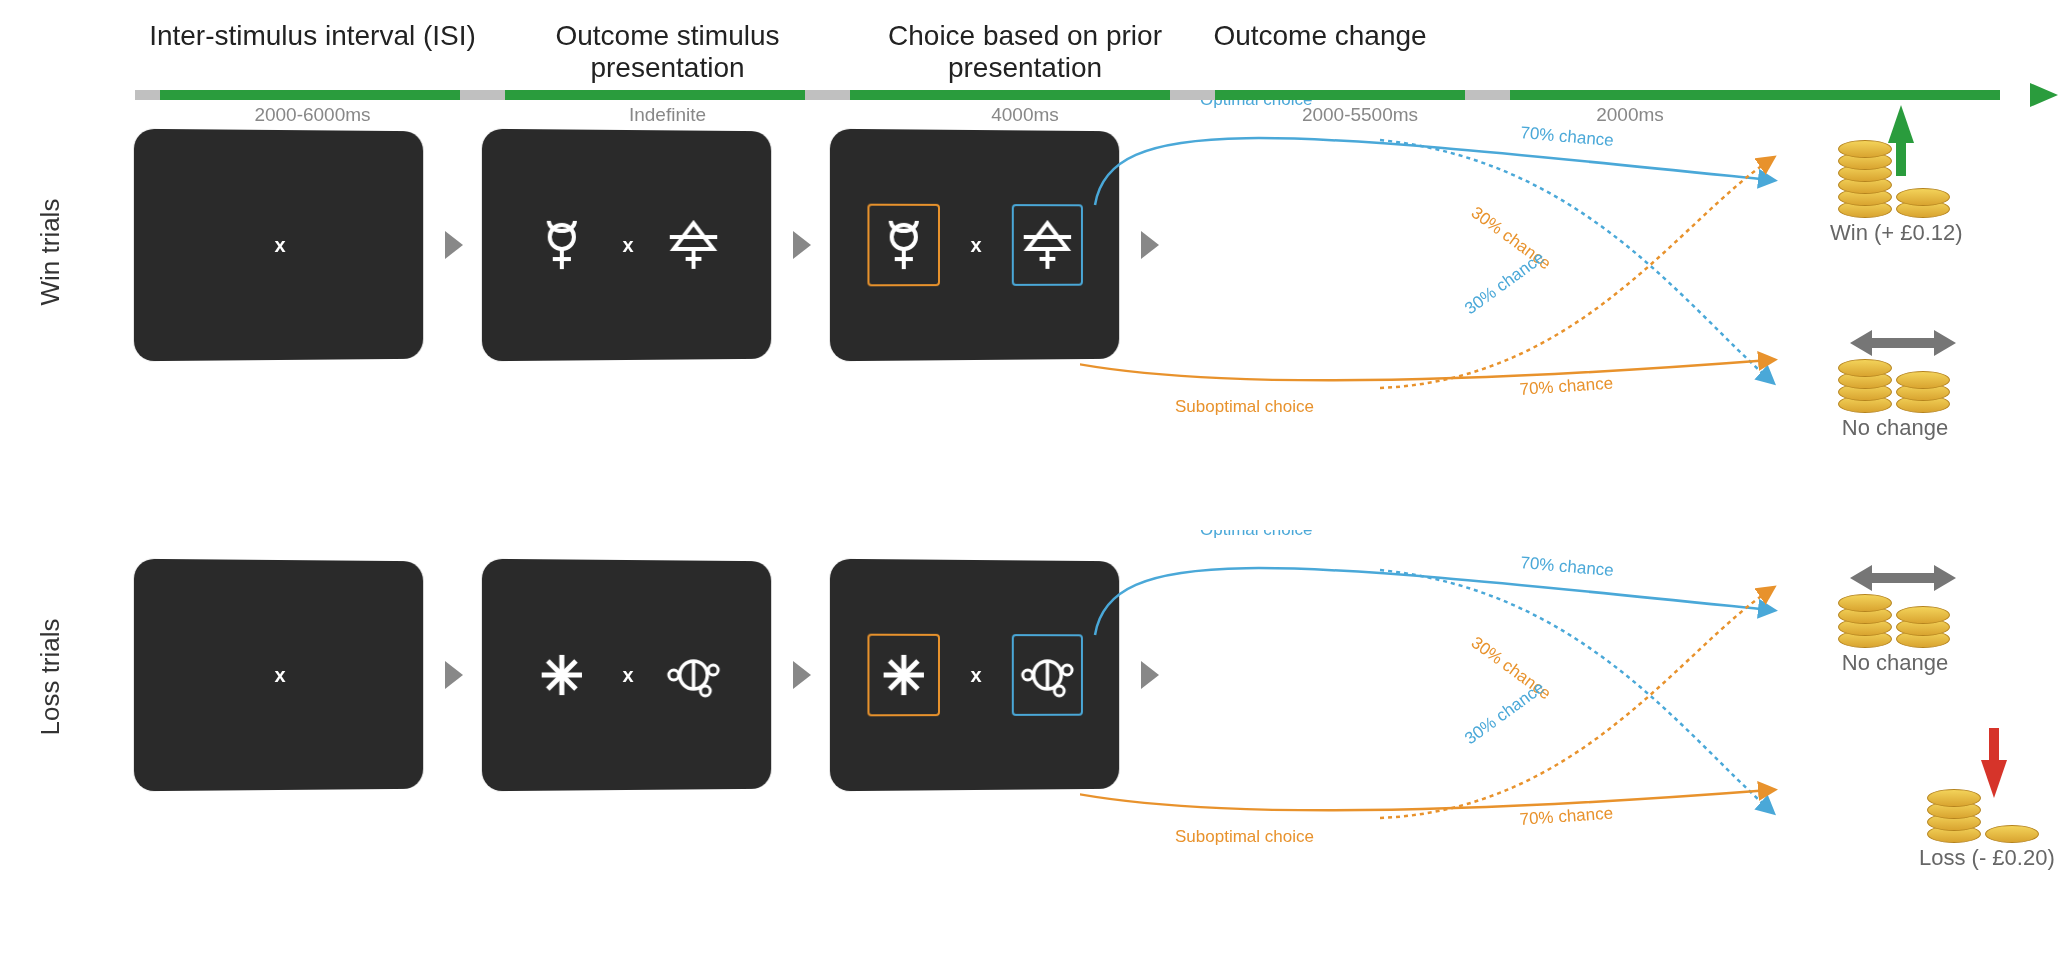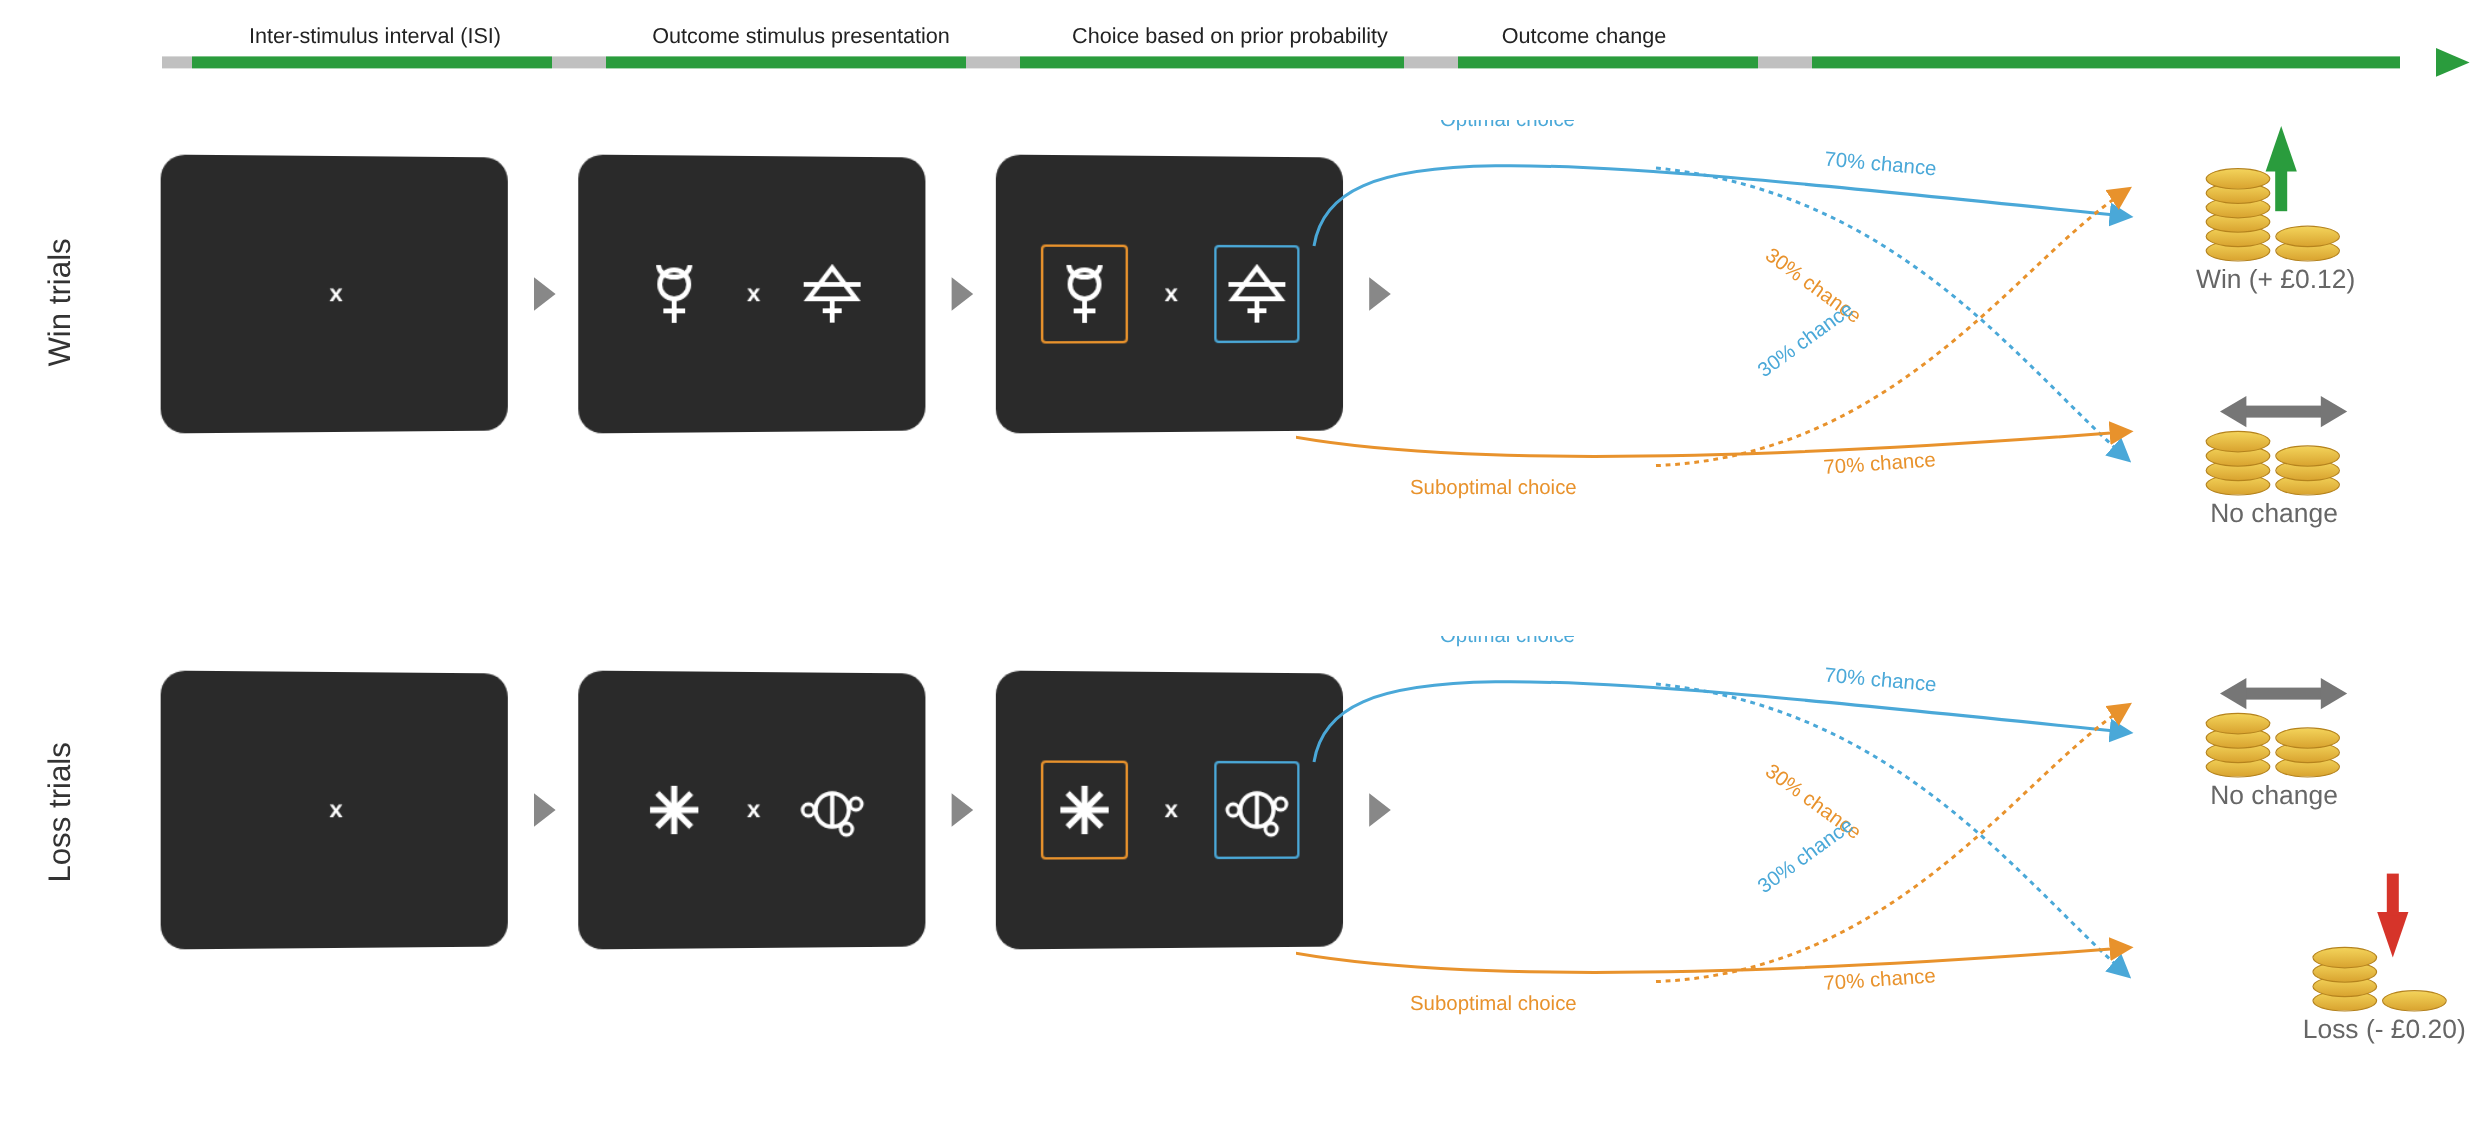--- a/index.html
+++ b/index.html
@@ -13,21 +13,21 @@
   }
   .timeline {
     position: absolute;
     top: 20px;
     left: 135px;
     right: 30px;
     height: 60px;
   }
   .timeline-labels {
     display: flex;
-    font-size: 18px;
+    font-size: 28px;
     color: #222;
   }
   .timeline-labels > div { text-align: center; }
   .timeline-sublabels {
     display: flex;
     font-size: 19px;
     color: #888;
     margin-top: 4px;
   }
   .timeline-sublabels > div { text-align: center; }
@@ -225,35 +225,42 @@
   .label-blue { fill: #4aa8d8; }
   .label-orange { fill: #e8922c; }
 </style>
 </head>
 <body>
 
 <div class="timeline">
   <div class="timeline-labels">
     <div style="width:355px">Inter-stimulus interval (ISI)</div>
     <div style="width:355px">Outcome stimulus presentation</div>
-    <div style="width:360px">Choice based on prior probability</div>
+    <div style="width:360px">Choice based on prior presentation</div>
     <div style="width:230px">Outcome change</div>
   </div>
   <div class="timeline-bar">
     <div class="tlseg grey" style="left:0; width:25px"></div>
     <div class="tlseg green" style="left:25px; width:300px"></div>
     <div class="tlseg grey" style="left:325px; width:45px"></div>
     <div class="tlseg green" style="left:370px; width:300px"></div>
     <div class="tlseg grey" style="left:670px; width:45px"></div>
     <div class="tlseg green" style="left:715px; width:320px"></div>
     <div class="tlseg grey" style="left:1035px; width:45px"></div>
     <div class="tlseg green" style="left:1080px; width:250px"></div>
     <div class="tlseg grey" style="left:1330px; width:45px"></div>
     <div class="tlseg green" style="left:1375px; width:490px"></div>
     <div class="tlarrow"></div>
+  </div>
+  <div class="timeline-sublabels">
+    <div style="width:355px">2000-6000ms</div>
+    <div style="width:355px">Indefinite</div>
+    <div style="width:360px">4000ms</div>
+    <div style="width:310px">2000-5500ms</div>
+    <div style="width:230px">2000ms</div>
   </div>
 </div>
 
 <svg width="0" height="0" style="position:absolute">
   <defs>
 
     <g id="sym-mercury">
       <circle cx="0" cy="-8" r="12" stroke="#fff" stroke-width="4" fill="none"></circle>
       <path d="M -13 -24 A 13 10 0 0 0 13 -24" stroke="#fff" stroke-width="4" fill="none"></path>
       <line x1="0" y1="4" x2="0" y2="24" stroke="#fff" stroke-width="4"></line>

